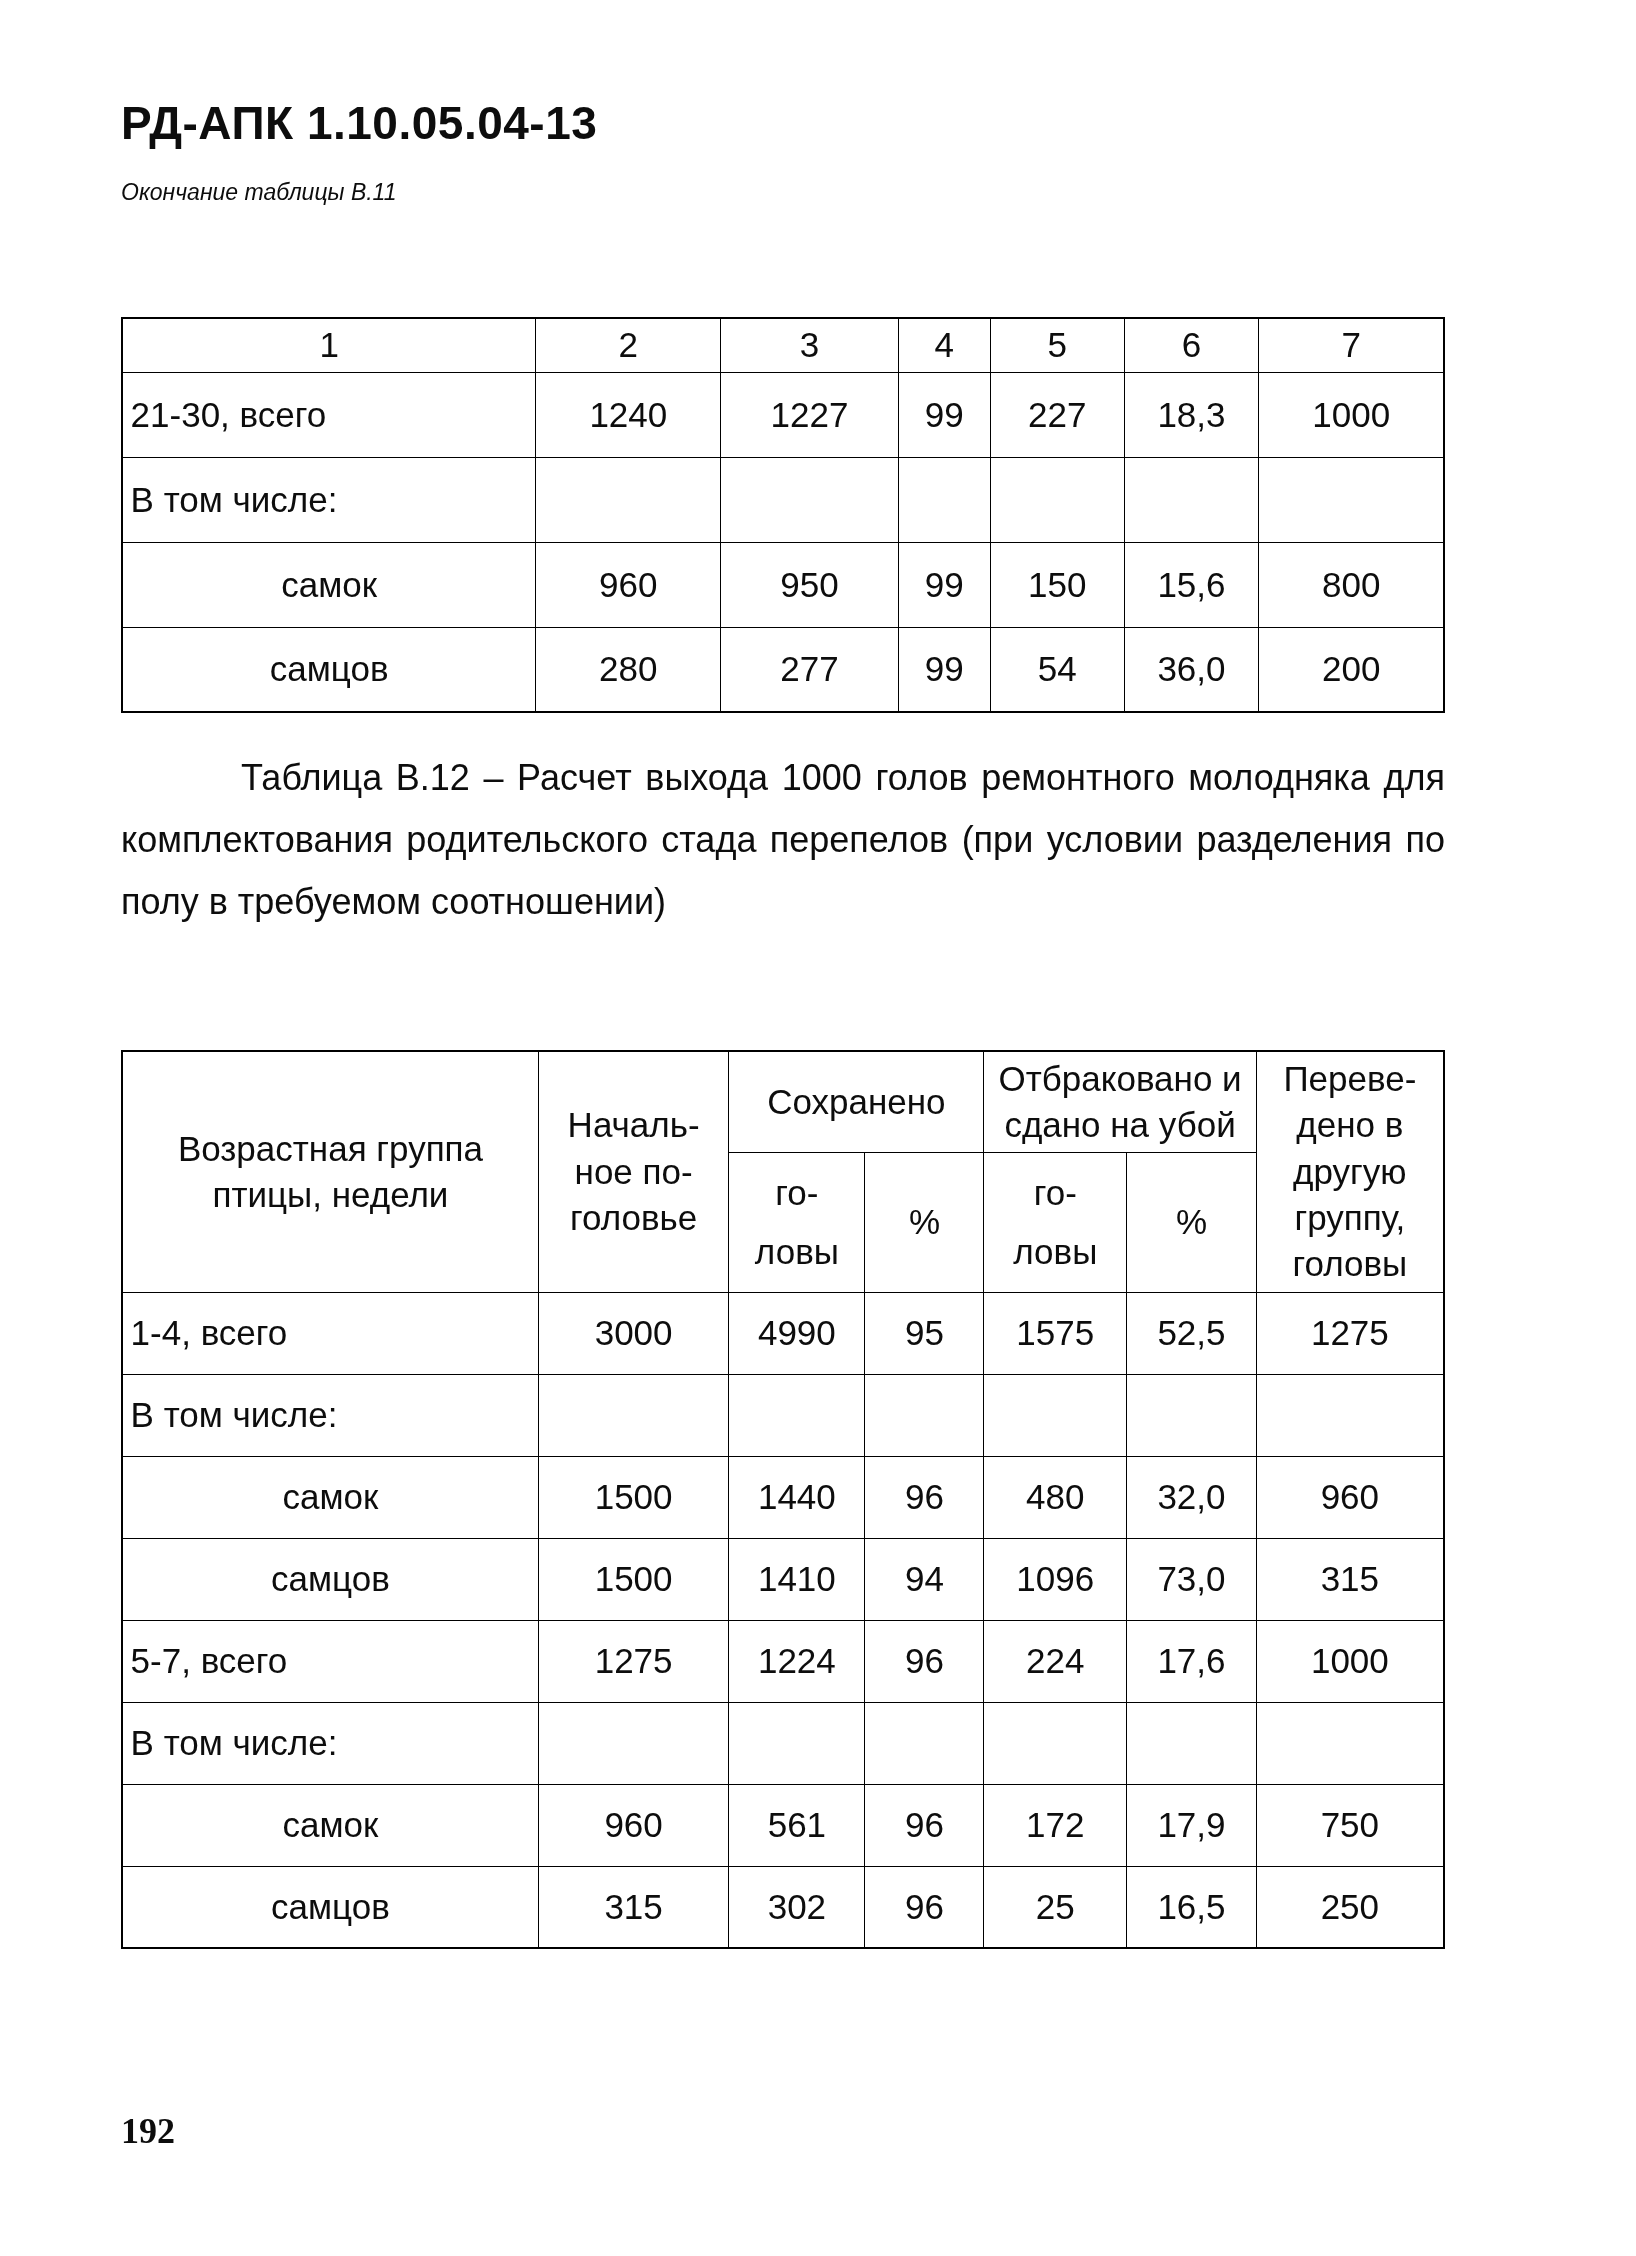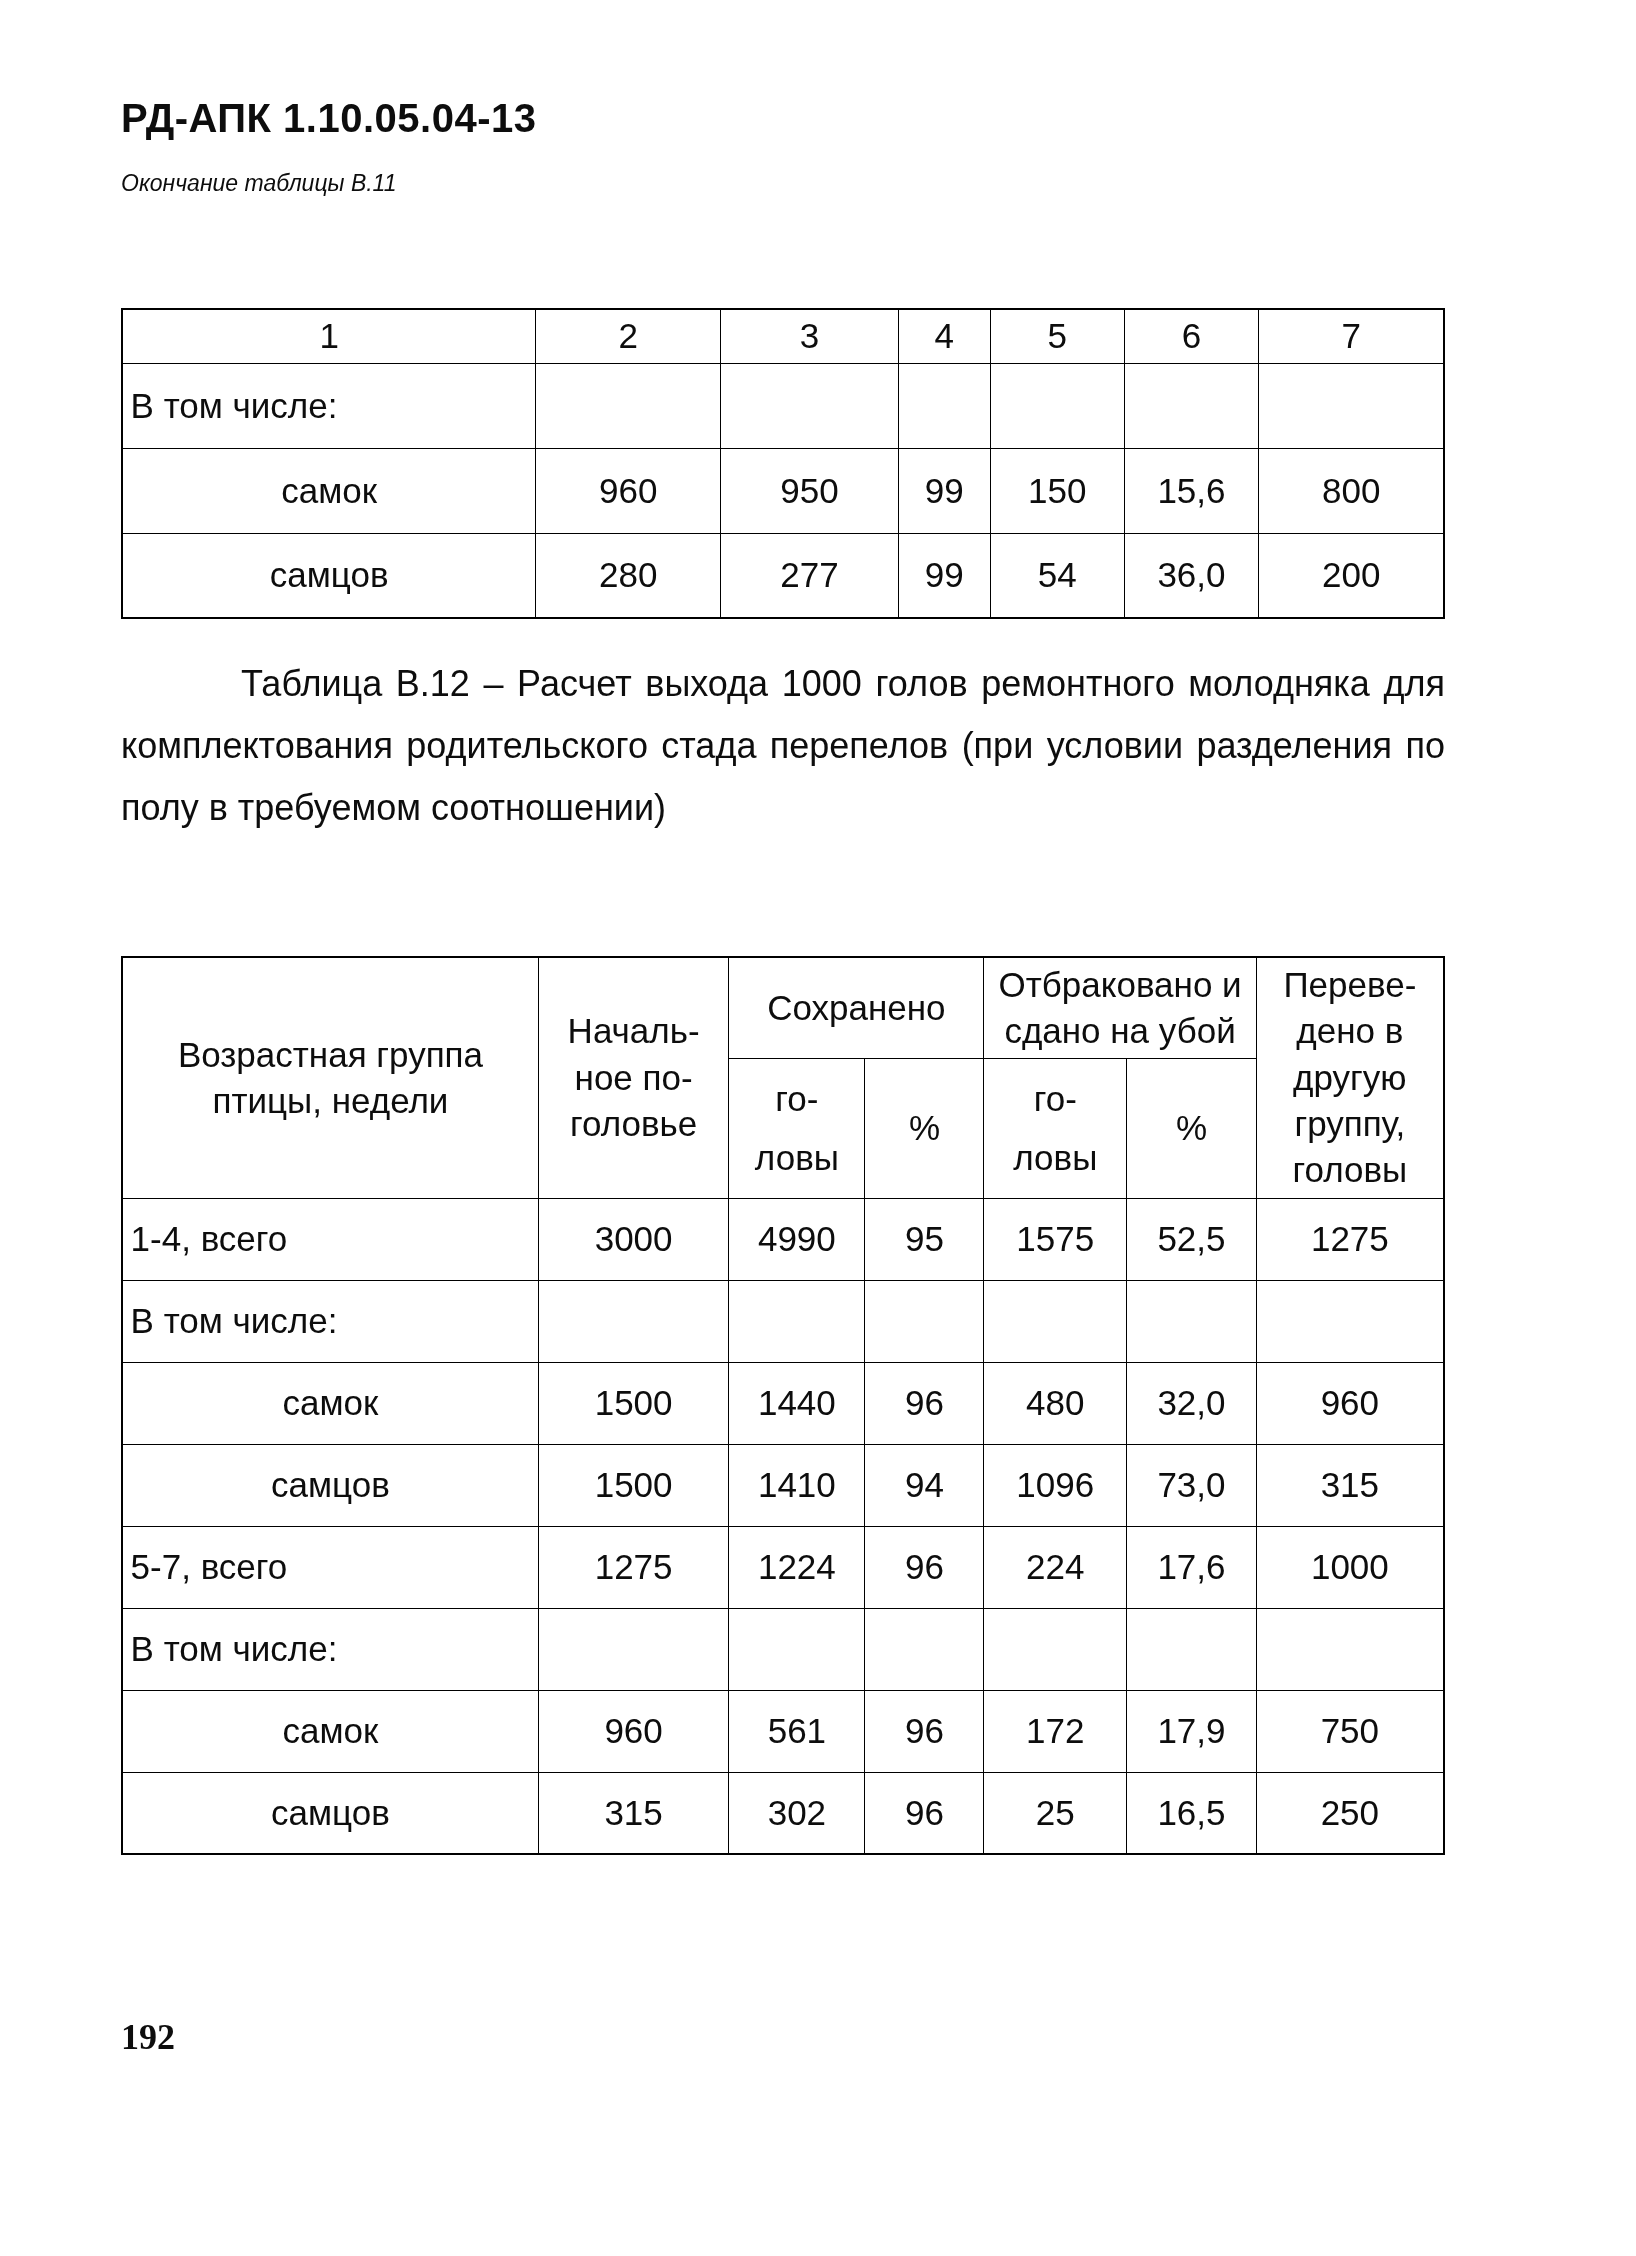--- a/index.html
+++ b/index.html
@@ -10,21 +10,21 @@
     font-family: "Liberation Sans", sans-serif;
     color: #0d0d0d;
     position: relative;
   }
   .page {
     width: 100%;
     height: 100%;
     padding: 96px 191px 57px 121px;
   }
   .doc-code {
-    font-size: 40px;
+    font-size: 46px;
     font-weight: bold;
     letter-spacing: 0.5px;
     margin-bottom: 29px;
   }
   .continuation-note {
     font-size: 23px;
     font-style: italic;
     margin-bottom: 111px;
   }
   table {
@@ -87,20 +87,29 @@
         <th>1</th>
         <th>2</th>
         <th>3</th>
         <th>4</th>
         <th>5</th>
         <th>6</th>
         <th>7</th>
       </tr>
     </thead>
     <tbody>
+      <tr>
+        <td class="left">21-30, всего</td>
+        <td>1240</td>
+        <td>1227</td>
+        <td>99</td>
+        <td>227</td>
+        <td>18,3</td>
+        <td>1000</td>
+      </tr>
       <tr>
         <td class="left">В том числе:</td>
         <td></td>
         <td></td>
         <td></td>
         <td></td>
         <td></td>
         <td></td>
       </tr>
       <tr>

